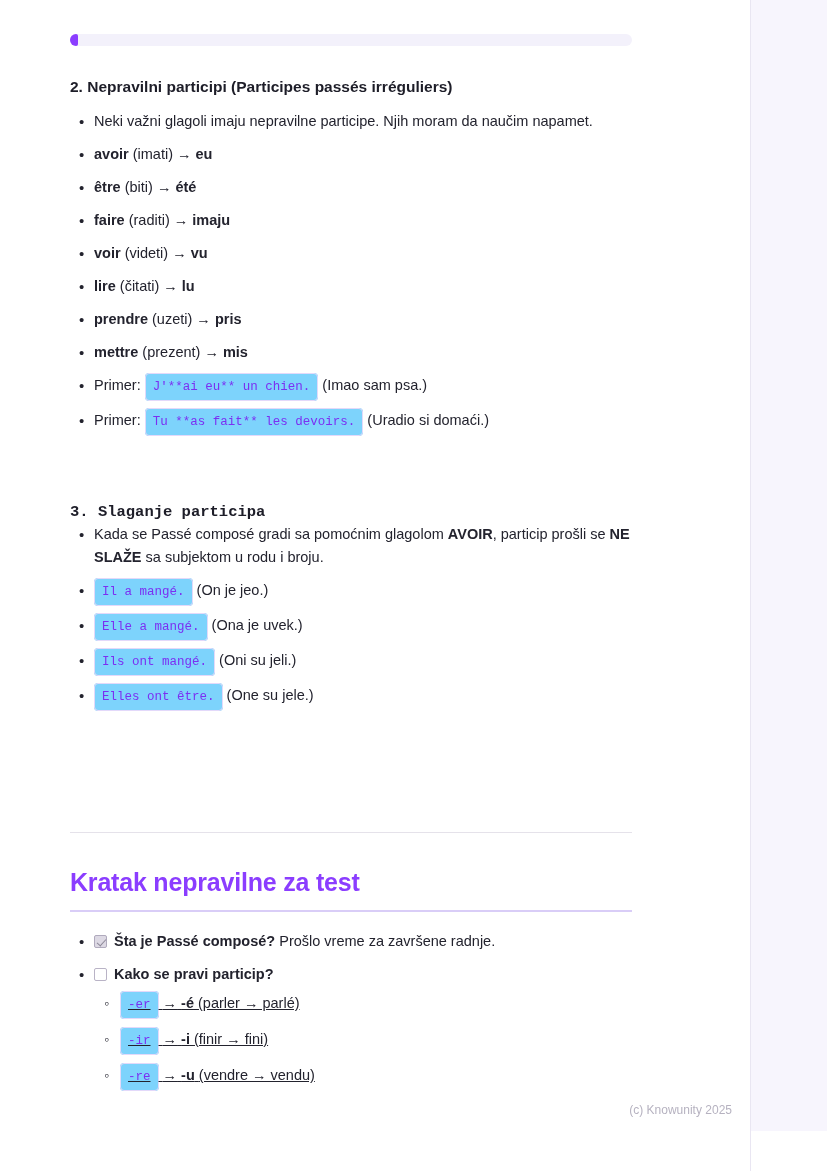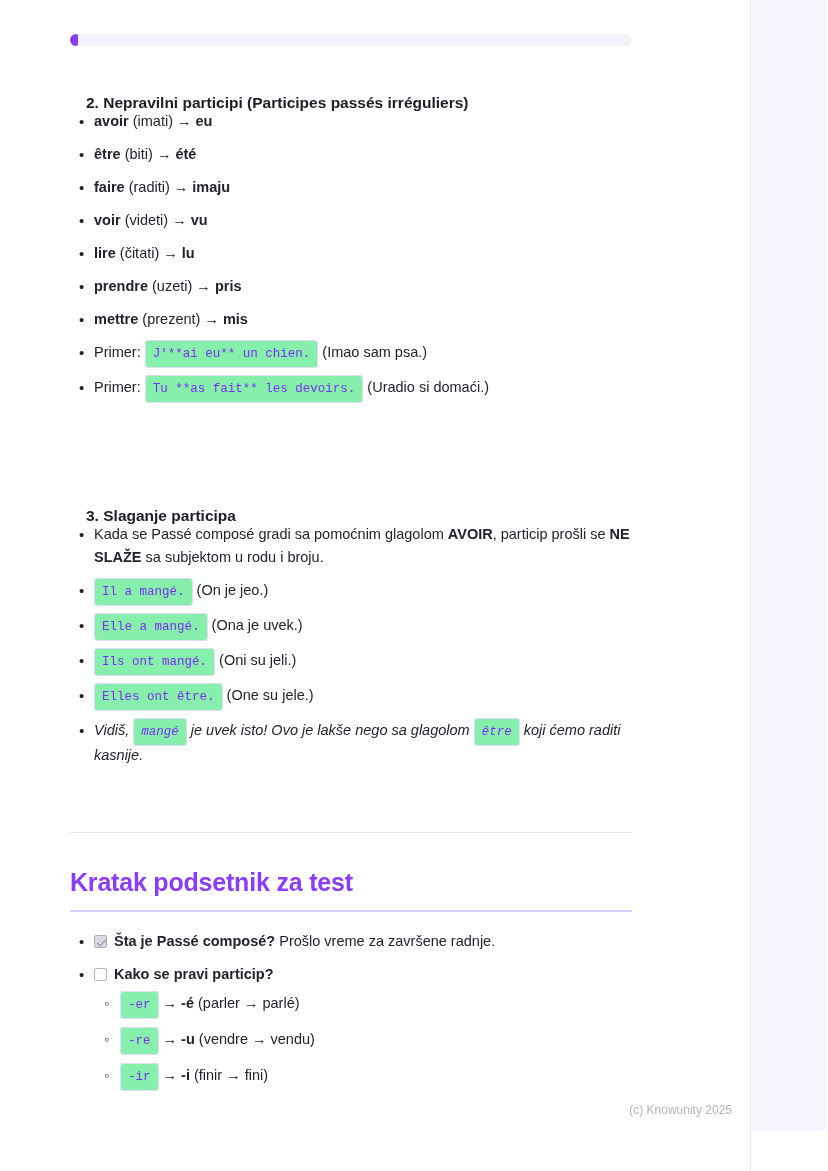--- a/index.html
+++ b/index.html
@@ -42,25 +42,25 @@
     left: 0; top: 0;
     width: 8px; height: 12px;
     background: #8b3dff;
     border-radius: 6px 2px 2px 6px;
   }
 
   h2.section {
     font-size: 15.5px;
     font-weight: bold;
     color: #1d1d28;
-    margin: 16px;
+    margin: 0;
     padding: 0;
   }
   .sec1 { position: absolute; left: 70px; top: 78px; }
-  .sec2 { position: absolute; left: 70px; top: 491px; }
+  .sec2 { position: absolute; left: 70px; top: 503px; font-family: Liberation Mono, monospace; }
 
   ul.bullets {
     list-style: none;
     margin: 0; padding: 0;
   }
   ul.bullets > li {
     position: relative;
     padding-left: 24px;
     font-size: 14.5px;
     line-height: 23px;
@@ -69,21 +69,21 @@
   }
   ul.bullets > li::before {
     content: "•";
     position: absolute;
     left: 9px; top: 0;
     color: #23232e;
     font-size: 15px;
   }
   ul.sub {
     list-style: none;
-    margin: 6px 0 0 0; padding: 0;
+    margin: 6px 0 0 0; padding: 0; text-decoration: underline;
   }
   ul.sub > li {
     position: relative;
     padding-left: 26px;
     font-size: 14.5px;
     line-height: 22px;
     color: #23232e;
     margin-bottom: 12px;
   }
   ul.sub > li::before {
@@ -92,21 +92,21 @@
     left: 10px; top: 0;
     color: #23232e;
     font-size: 14px;
   }
   .b { font-weight: bold; }
   .i { font-style: italic; }
   code.inline {
     font-family: "Liberation Mono", monospace;
     font-size: 12.5px;
     color: #7b2ff2;
-    background: #86efac;
+    background: #7dd3fc;
     border: 1px solid #e3d9fa;
     border-radius: 4px;
     padding: 6px 7px;
     white-space: nowrap;
   }
   .list1 { position: absolute; left: 70px; top: 110px; width: 562px; }
   .list2 { position: absolute; left: 70px; top: 523px; width: 562px; }
 
   .divider {
     position: absolute;
@@ -170,20 +170,23 @@
   </div>
 
   <div class="top-bar">
     <div class="top-bar-fill"></div>
   </div>
 
   <h2 class="section sec1">2. Nepravilni participi (Participes passés irréguliers)</h2>
 
   <ul class="bullets list1">
     <li>
+      <span>Neki važni glagoli imaju nepravilne participe. Njih moram da naučim napamet.</span>
+    </li>
+    <li>
       <span class="b">avoir</span>
       <span>(imati)</span>
       <span>→</span>
       <span class="b">eu</span>
     </li>
     <li>
       <span class="b">être</span>
       <span>(biti)</span>
       <span>→</span>
       <span class="b">été</span>
@@ -245,54 +248,51 @@
       <span>(Ona je uvek.)</span>
     </li>
     <li>
       <code class="inline">Ils ont mangé.</code>
       <span>(Oni su jeli.)</span>
     </li>
     <li>
       <code class="inline">Elles ont être.</code>
       <span>(One su jele.)</span>
     </li>
-    <li class="i">
-      <span>Vidiš, </span><code class="inline i">mangé</code><span> je uvek isto! Ovo je lakše nego sa glagolom </span><code class="inline i">être</code><span> koji ćemo raditi kasnije.</span>
-    </li>
   </ul>
 
   <div class="divider"></div>
 
-  <h1 class="big">Kratak podsetnik za test</h1>
+  <h1 class="big">Kratak nepravilne za test</h1>
   <div class="underline"></div>
 
   <ul class="bullets list3">
     <li>
       <span class="chk checked"></span><span class="b">Šta je Passé composé?</span><span> Prošlo vreme za završene radnje.</span>
     </li>
     <li>
       <span class="chk"></span><span class="b">Kako se pravi particip?</span>
       <ul class="sub">
         <li>
           <code class="inline">-er</code>
           <span>→</span>
           <span class="b">-é</span>
           <span>(parler → parlé)</span>
         </li>
         <li>
+          <code class="inline">-ir</code>
+          <span>→</span>
+          <span class="b">-i</span>
+          <span>(finir → fini)</span>
+        </li>
+        <li>
           <code class="inline">-re</code>
           <span>→</span>
           <span class="b">-u</span>
           <span>(vendre → vendu)</span>
         </li>
-        <li>
-          <code class="inline">-ir</code>
-          <span>→</span>
-          <span class="b">-i</span>
-          <span>(finir → fini)</span>
-        </li>
       </ul>
     </li>
   </ul>
 
   <div class="footer">(c) Knowunity 2025</div>
 
 </div>
 
 </body></html>

